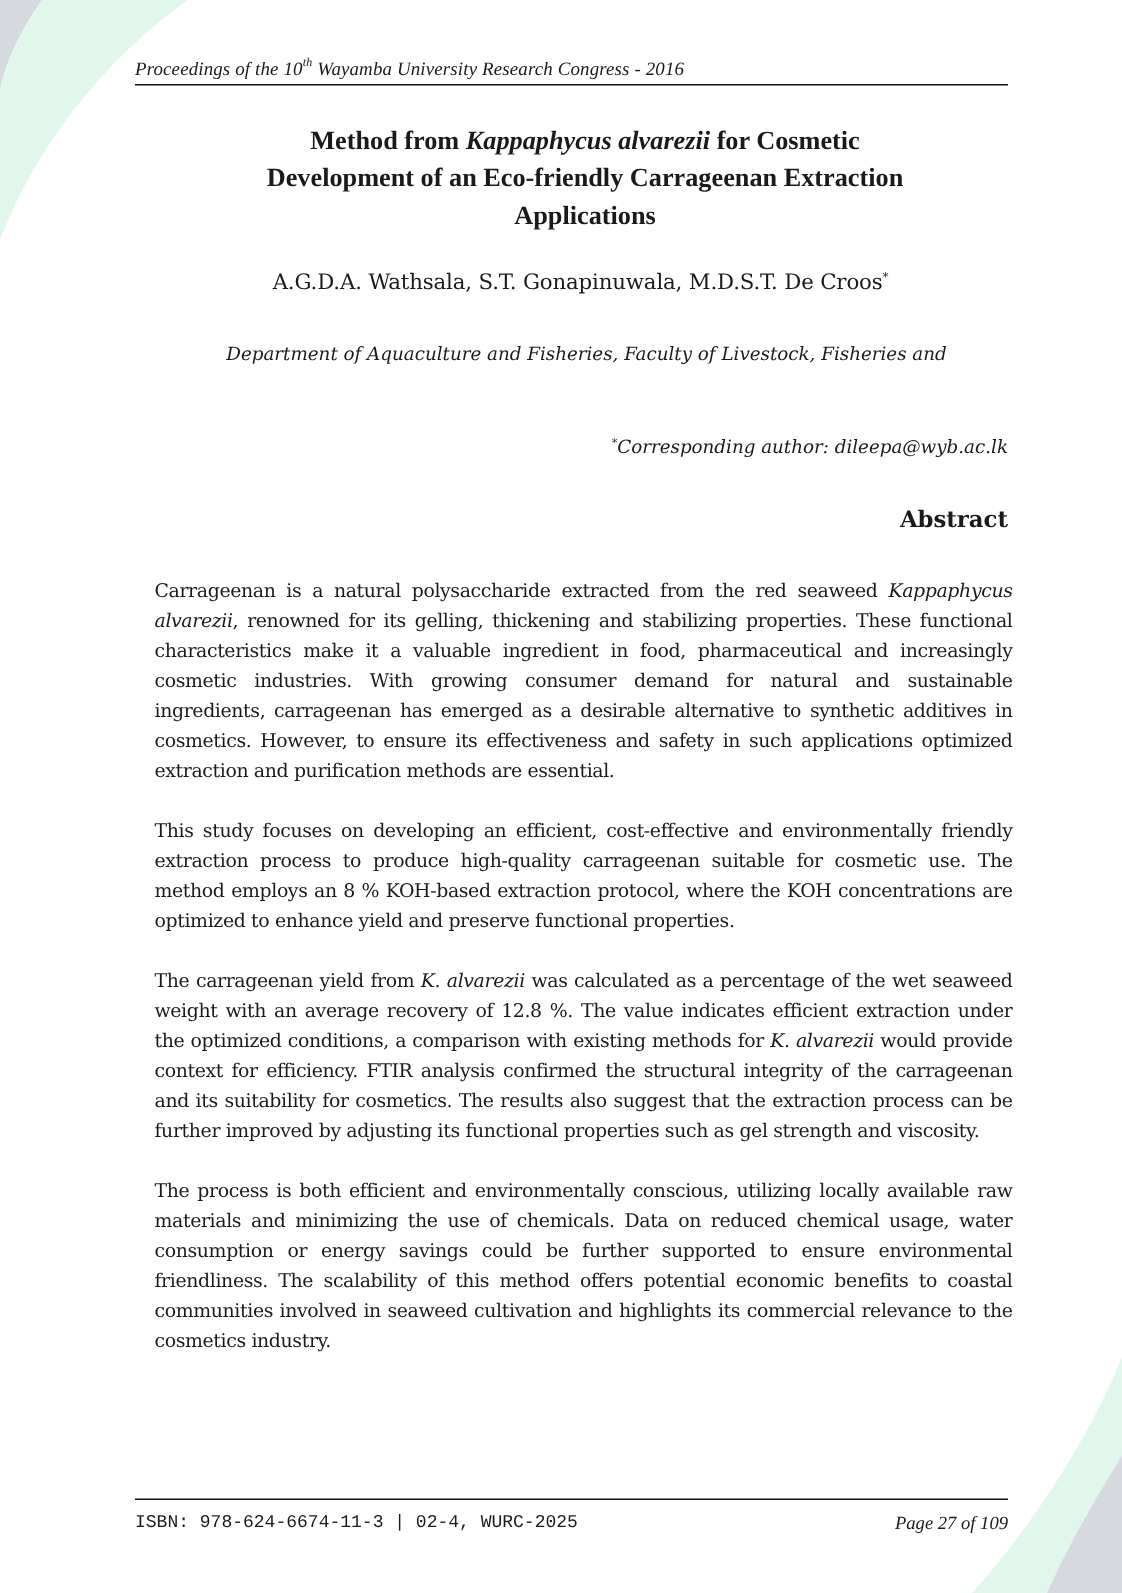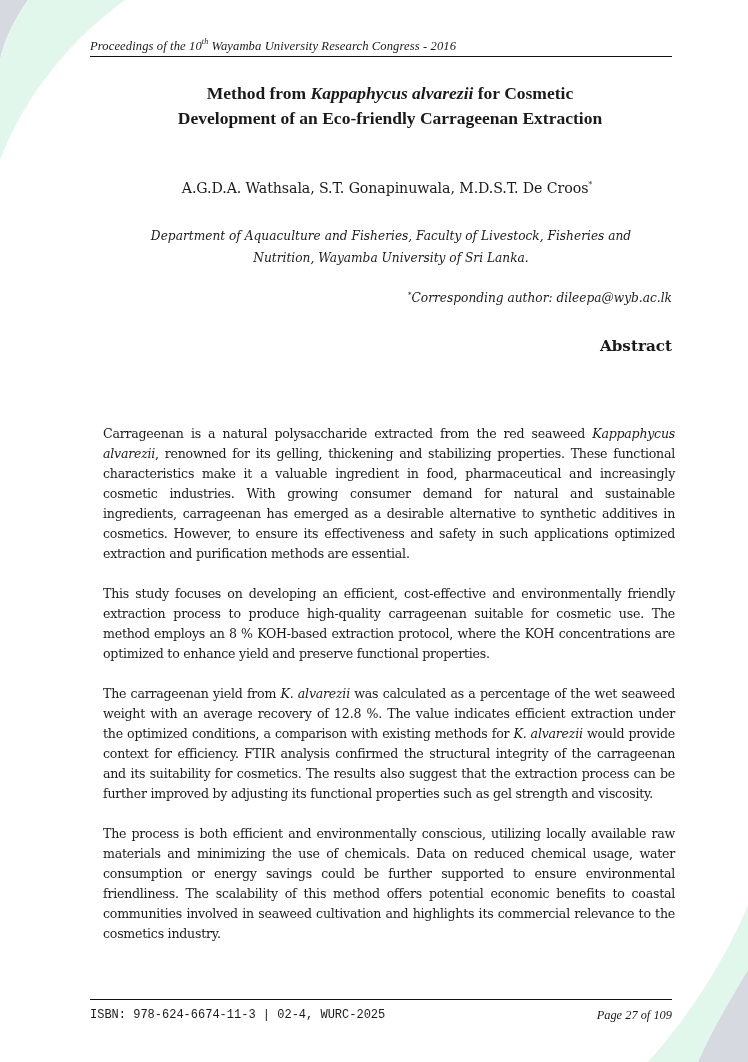--- a/index.html
+++ b/index.html
@@ -42,21 +42,21 @@
     }
     .corr sup { font-size: 7px; }
     .abstract-heading {
       position: absolute; left: 90px; top: 337px; width: 582px;
       text-align: right; font-weight: bold; font-size: 15.2px;
       font-family: "DejaVu Serif", serif;
     }
     .body-text {
       position: absolute; left: 103px; top: 384px; width: 572px;
       font-size: 12.6px; line-height: 20px; text-align: justify;
-      font-family: "DejaVu Serif", serif; letter-spacing: -0.25px; margin-top: 40px;
+      font-family: "DejaVu Serif", serif; letter-spacing: -0.25px;
     }
     .body-text p { margin: 0 0 20px 0; }
     .body-text i { font-style: italic; }
     .footer-rule {
       position: absolute; left: 90px; top: 999px; width: 582px; height: 0;
       border-top: 1.5px solid #111;
     }
     .footer-left {
       position: absolute; left: 90px; top: 1008px;
       font-size: 12px; font-family: Liberation Mono, monospace;
@@ -78,27 +78,27 @@
   <path d="M748,905 L748,970 C730,1000 712,1030 698,1062 L648,1062 C690,1015 725,960 748,905 Z" fill="#e2f7ec"></path>
 
   <path d="M748,970 L748,1062 L698,1062 C712,1030 730,1000 748,970 Z" fill="#d6d9df"></path>
 </svg>
 
 <div class="running-header"><span>Proceedings of the 10</span><sup>th</sup><span> Wayamba University Research Congress - 2016</span></div>
 
 <div class="title">
   <div><span>Method from </span><i>Kappaphycus alvarezii</i><span> for Cosmetic</span></div>
   <div>Development of an Eco-friendly Carrageenan Extraction</div>
+  <div>Applications</div>
 </div>
 
 <div class="authors"><span class="first">A.G.D.A. Wathsala</span><span>, S.T. Gonapinuwala, M.D.S.T. De Croos</span><sup>*</sup></div>
 
 <div class="affil">
   <div>Department of Aquaculture and Fisheries, Faculty of Livestock, Fisheries and</div>
-  <div>Nutrition, Wayamba University of Sri Lanka.</div>
 </div>
 
 <div class="corr"><sup>*</sup><span>Corresponding author: dileepa@wyb.ac.lk</span></div>
 
 <div class="abstract-heading">Abstract</div>
 
 <div class="body-text">
   <p><span>Carrageenan is a natural polysaccharide extracted from the red seaweed </span><i>Kappaphycus alvarezii</i><span>, renowned for its gelling, thickening and stabilizing properties. These functional characteristics make it a valuable ingredient in food, pharmaceutical and increasingly cosmetic industries. With growing consumer demand for natural and sustainable ingredients, carrageenan has emerged as a desirable alternative to synthetic additives in cosmetics. However, to ensure its effectiveness and safety in such applications optimized extraction and purification methods are essential.</span></p>
   <p>This study focuses on developing an efficient, cost-effective and environmentally friendly extraction process to produce high-quality carrageenan suitable for cosmetic use. The method employs an 8 % KOH-based extraction protocol, where the KOH concentrations are optimized to enhance yield and preserve functional properties.</p>
   <p><span>The carrageenan yield from </span><i>K. alvarezii</i><span> was calculated as a percentage of the wet seaweed weight with an average recovery of 12.8 %. The value indicates efficient extraction under the optimized conditions, a comparison with existing methods for </span><i>K. alvarezii</i><span> would provide context for efficiency. FTIR analysis confirmed the structural integrity of the carrageenan and its suitability for cosmetics. The results also suggest that the extraction process can be further improved by adjusting its functional properties such as gel strength and viscosity.</span></p>

